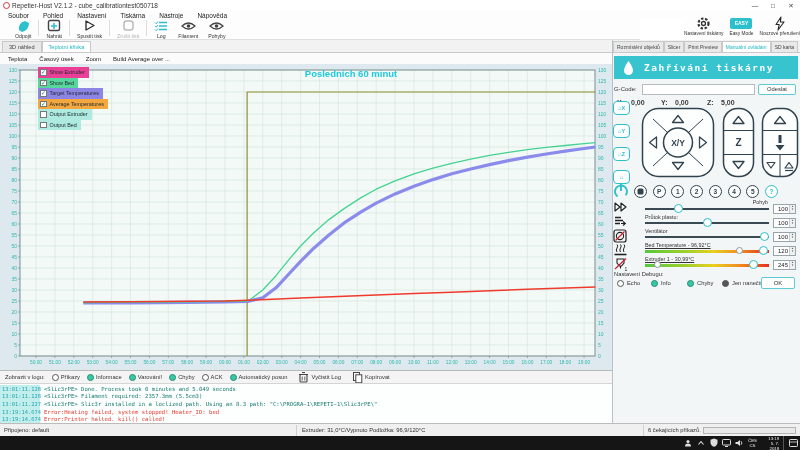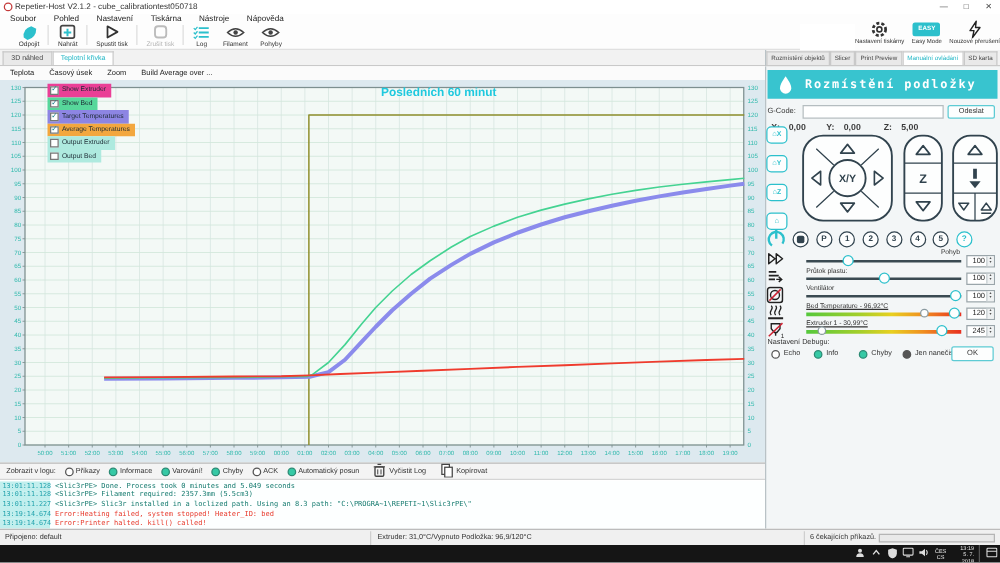--- a/index.html
+++ b/index.html
@@ -450,21 +450,21 @@
       <span class="tab">Slicer</span>
       <span class="tab">Print Preview</span>
       <span class="tab active">Manuální ovládání</span>
       <span class="tab">SD karta</span>
     </div>
 
   <div id="banner">
     <svg width="15" height="16" viewBox="0 0 15 16" style="margin-left:7px;">
         <path d="M7.5,1 C4,6 3,8.5 3,10.5 a4.5,4.5 0 0 0 9,0 C12,8.5 11,6 7.5,1 z" fill="#fff"></path>
       </svg>
-    <span class="txt">Rozmístění podložky</span>
+    <span class="txt">Zahřívání tiskárny</span>
   </div>
 
   <div id="gcoderow">
     <span class="lbl">G-Code:</span>
     <input id="gcodeinput" value="" style="">
     <span id="sendbtn">Odeslat</span>
   </div>
 
   <div id="coordrow">
     <span style="width:14px">X:</span>

